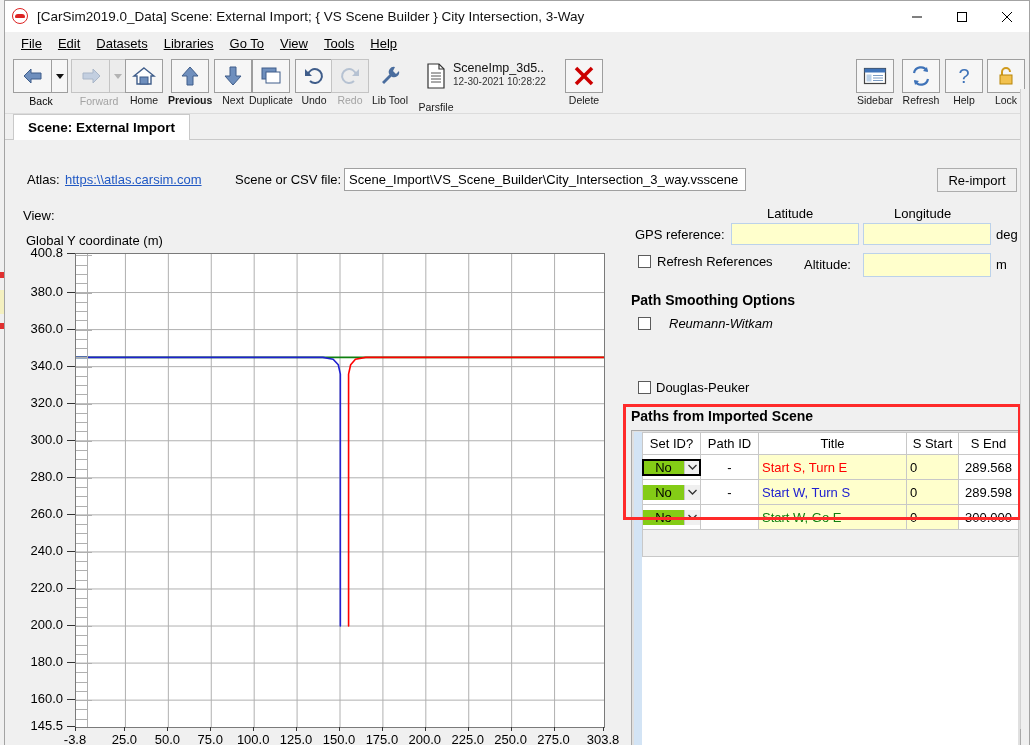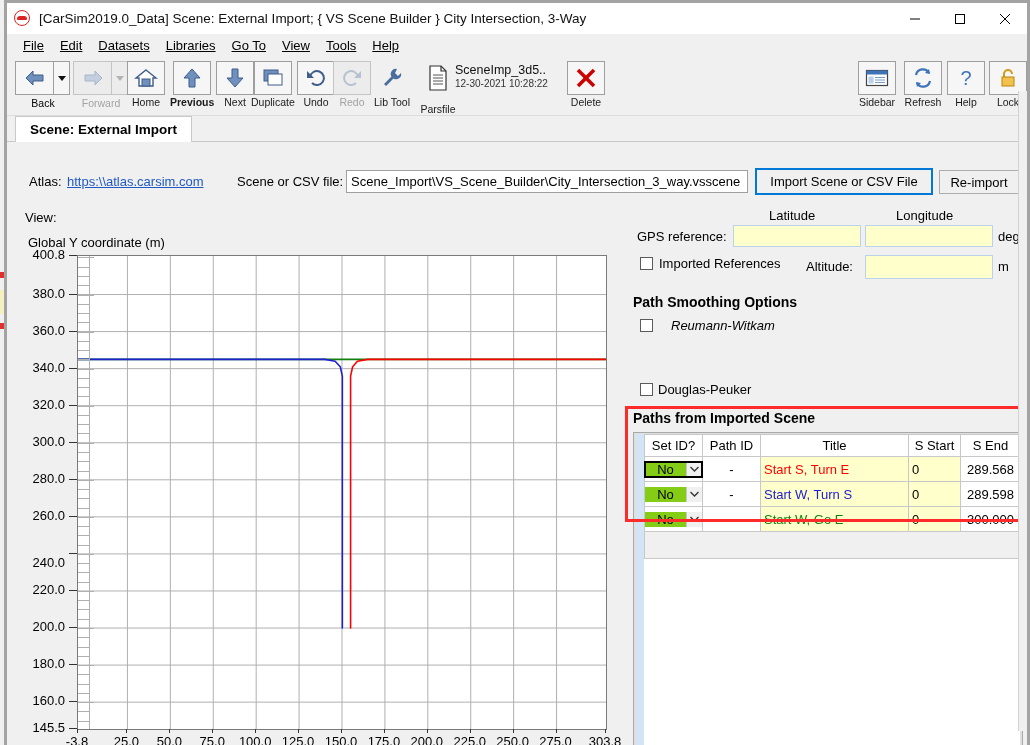--- a/index.html
+++ b/index.html
@@ -12,21 +12,21 @@
     -webkit-font-smoothing:antialiased;
   }
   #root{position:relative;width:1030px;height:745px;background:#f0f0f0;}
 
   
   .bg-window{position:absolute;left:0;top:85px;width:10px;height:600px;background:#f0f0f0;border-right:1px solid #b5b5b5;}
   .bg-strip{position:absolute;left:0;width:7px;}
 
   
   .win{position:absolute;left:4px;top:0;width:1026px;height:745px;background:#f0f0f0;
-       border:3px solid #a3a3a3;box-sizing:border-box;}
+       border:1px solid #a3a3a3;box-sizing:border-box;}
 
   
   .titlebar{position:relative;height:31px;background:#ffffff;display:flex;align-items:center;}
   .app-icon{width:18px;height:18px;margin-left:7px;margin-right:7px;position:relative;flex:none;}
   .app-icon .ring{position:absolute;left:0;top:0;width:16px;height:16px;border:1.6px solid #d22;border-radius:50%;box-sizing:border-box;background:#fff;}
   .app-icon .car{position:absolute;left:3px;top:6px;width:10px;height:4px;background:#d22;border-radius:3px 3px 1px 1px;}
   .title-text{font-size:13.5px;color:#111;white-space:nowrap;}
   .win-controls{position:absolute;right:0;top:0;height:31px;display:flex;}
   .wc{width:45px;height:31px;display:flex;align-items:center;justify-content:center;cursor:default;}
   .wc svg{display:block;}
@@ -334,40 +334,37 @@
       </div>
     </div>
 
     <div class="panel">
 
       <div class="lbl" style="position:absolute;left:22px;top:32px;">Atlas:</div>
       <a class="link" href="#" style="position:absolute;left:60px;top:32px;">https:\\atlas.carsim.com</a>
 
       <div class="lbl" style="position:absolute;left:230px;top:32px;">Scene or CSV file:</div>
       <input class="txtfield" style="position: absolute; left: 339px; top: 28px; width: 402px; height: 23px;" value="Scene_Import\VS_Scene_Builder\City_Intersection_3_way.vsscene">
-      <div class="btn primary" style="position:absolute;left:748px;top:26px;width:178px;height:27px;">
-        <span>Import Scene or CSV File</span>
-      </div>
       <div class="btn" style="position:absolute;left:932px;top:28px;width:80px;height:24px;">
         <span>Re-import</span>
       </div>
 
       <div class="lbl" style="position:absolute;left:18px;top:68px;">View:</div>
 
       <div class="lbl" style="position:absolute;left:762px;top:66px;">Latitude</div>
       <div class="lbl" style="position:absolute;left:889px;top:66px;">Longitude</div>
 
       <div class="lbl" style="position:absolute;left:630px;top:87px;">GPS reference:</div>
       <input class="txtfield yellowfield" style="position: absolute; left: 726px; top: 83px; width: 128px; height: 22px;" value="">
       <input class="txtfield yellowfield" style="position: absolute; left: 858px; top: 83px; width: 128px; height: 22px;" value="">
       <div class="lbl" style="position:absolute;left:991px;top:87px;">deg</div>
 
       <div style="position:absolute;left:633px;top:114px;display:flex;align-items:center;">
         <span class="cb"></span>
-        <span class="lbl" style="margin-left:6px;">Imported References</span>
+        <span class="lbl" style="margin-left:6px;">Refresh References</span>
       </div>
       <div class="lbl" style="position:absolute;left:799px;top:117px;">Altitude:</div>
       <input class="txtfield yellowfield" style="position: absolute; left: 858px; top: 113px; width: 128px; height: 24px;" value="">
       <div class="lbl" style="position:absolute;left:991px;top:117px;">m</div>
 
       <div class="secthead" style="position:absolute;left:626px;top:152px;">Path Smoothing Options</div>
 
       <div style="position:absolute;left:633px;top:176px;display:flex;align-items:center;">
         <span class="cb"></span>
         <span class="lbl" style="margin-left:18px;font-style:italic;">Reumann-Witkam</span>
@@ -499,21 +496,21 @@
           <div class="ytick" style="left: 0px; width: 58px; top: 217.646px;">340.0</div>
           <div style="position: absolute; left: 62px; top: 225.646px; width: 8px; height: 1px; background: rgb(51, 51, 51);"></div>
           <div class="ytick" style="left: 0px; width: 58px; top: 254.7px;">320.0</div>
           <div style="position: absolute; left: 62px; top: 262.7px; width: 8px; height: 1px; background: rgb(51, 51, 51);"></div>
           <div class="ytick" style="left: 0px; width: 58px; top: 291.754px;">300.0</div>
           <div style="position: absolute; left: 62px; top: 299.754px; width: 8px; height: 1px; background: rgb(51, 51, 51);"></div>
           <div class="ytick" style="left: 0px; width: 58px; top: 328.809px;">280.0</div>
           <div style="position: absolute; left: 62px; top: 336.809px; width: 8px; height: 1px; background: rgb(51, 51, 51);"></div>
           <div class="ytick" style="left: 0px; width: 58px; top: 365.863px;">260.0</div>
           <div style="position: absolute; left: 62px; top: 373.863px; width: 8px; height: 1px; background: rgb(51, 51, 51);"></div>
-          <div class="ytick" style="left: 0px; width: 58px; top: 402.918px; margin-top: 10px;">240.0</div>
+          <div class="ytick" style="left: 0px; width: 58px; top: 402.918px;">240.0</div>
           <div style="position: absolute; left: 62px; top: 410.918px; width: 8px; height: 1px; background: rgb(51, 51, 51);"></div>
           <div class="ytick" style="left: 0px; width: 58px; top: 439.972px;">220.0</div>
           <div style="position: absolute; left: 62px; top: 447.972px; width: 8px; height: 1px; background: rgb(51, 51, 51);"></div>
           <div class="ytick" style="left: 0px; width: 58px; top: 477.027px;">200.0</div>
           <div style="position: absolute; left: 62px; top: 485.027px; width: 8px; height: 1px; background: rgb(51, 51, 51);"></div>
           <div class="ytick" style="left: 0px; width: 58px; top: 514.081px;">180.0</div>
           <div style="position: absolute; left: 62px; top: 522.081px; width: 8px; height: 1px; background: rgb(51, 51, 51);"></div>
           <div class="ytick" style="left: 0px; width: 58px; top: 551.136px;">160.0</div>
           <div style="position: absolute; left: 62px; top: 559.136px; width: 8px; height: 1px; background: rgb(51, 51, 51);"></div>
           <div class="ytick" style="left: 0px; width: 58px; top: 578px;">145.5</div>

